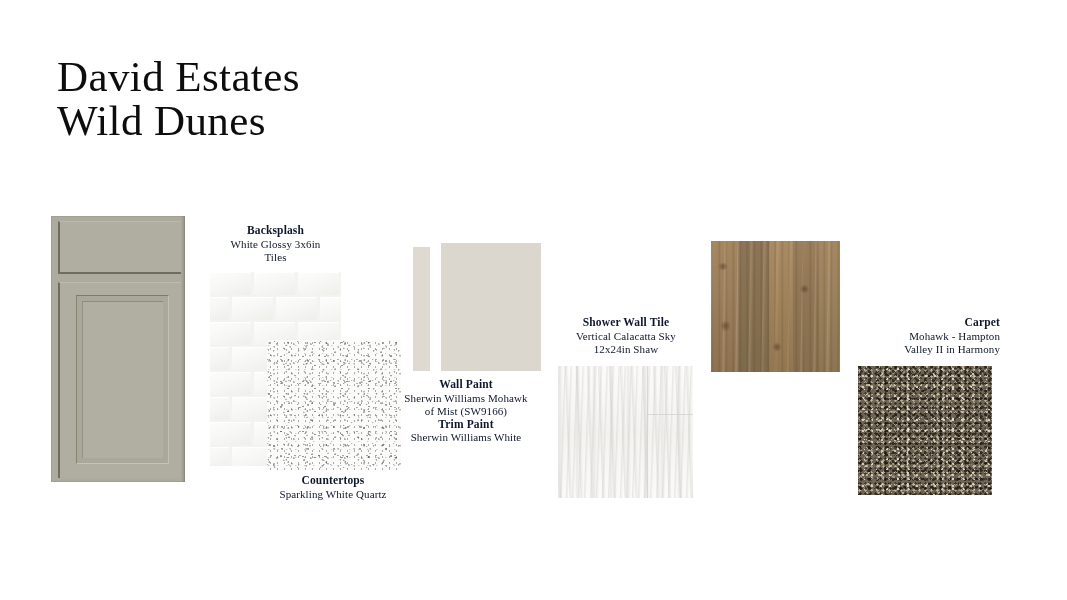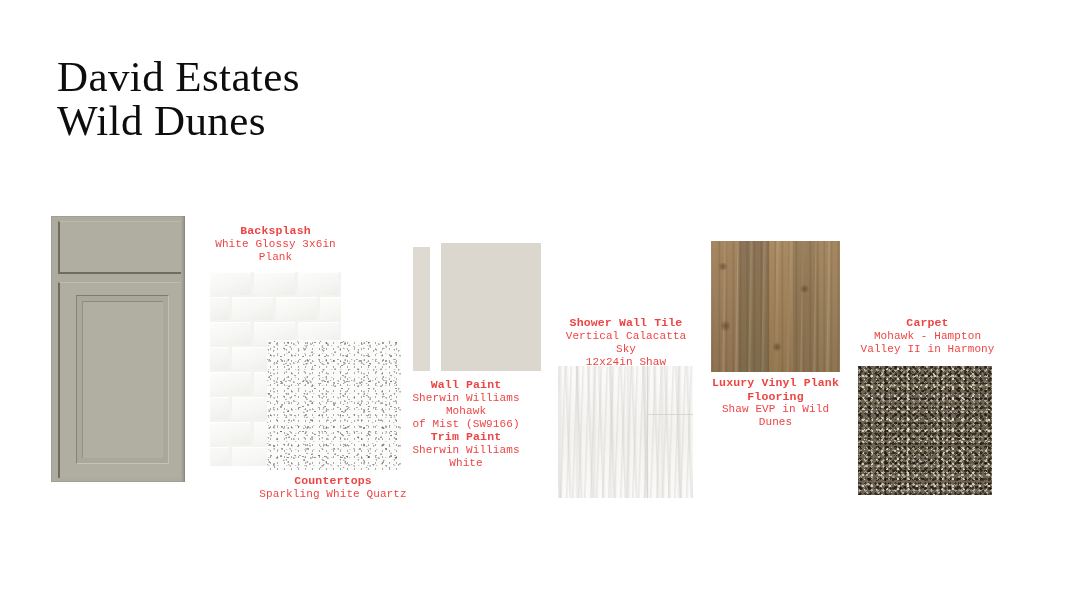--- a/index.html
+++ b/index.html
@@ -34,22 +34,22 @@
     font-family: "Liberation Serif", "DejaVu Serif", serif;
     font-size: 43px;
     font-weight: 400;
     letter-spacing: 0.4px;
     color: #0d0d0d;
     white-space: nowrap;
   }
   .caption {
     position: absolute;
     text-align: center;
-    font-family: Liberation Mono, monospace;
-    color: #ef4444;
+    font-family: Liberation Serif, serif;
+    color: #0f172a;
     line-height: 1.18;
   }
   .cap-title {
     font-size: 11.5px;
     font-weight: bold;
     letter-spacing: 0.15px;
   }
   .cap-sub {
     font-size: 11px;
     font-weight: normal;
@@ -321,21 +321,21 @@
       <div class="cab-panel">
         <div class="cab-panel-inner"></div>
       </div>
     </div>
     <div class="cab-shadow-r"></div>
   </div>
 
   <div class="caption" style="left:198px; top:224px; width:155px;">
     <div class="cap-title">Backsplash</div>
     <div class="cap-sub">White Glossy 3x6in</div>
-    <div class="cap-sub">Plank</div>
+    <div class="cap-sub">Tiles</div>
   </div>
   <div class="swatch backsplash">
     <div class="tile-row">
       <div class="tile" style="left:0px;"></div>
       <div class="tile" style="left:44px;"></div>
       <div class="tile" style="left:88px;"></div>
     </div>
     <div class="tile-row">
       <div class="tile" style="left:-22px;"></div>
       <div class="tile" style="left:22px;"></div>
@@ -411,28 +411,22 @@
     <div class="plank" style="left:27px;  width:31px; background:linear-gradient(180deg,#8d7458,#86704f 45%,#7e6a4c);"></div>
     <div class="plank" style="left:58px;  width:24px; background:linear-gradient(180deg,#a98b63,#9e8159 50%,#927650);"></div>
     <div class="plank" style="left:82px;  width:26px; background:linear-gradient(180deg,#9a7f5c,#8f7553 45%,#876e4e);"></div>
     <div class="plank" style="left:108px; width:21px; background:linear-gradient(180deg,#a58862,#99805c 50%,#8d7552);"></div>
     <div class="lvp-grain"></div>
     <div class="lvp-knot" style="left:6px;  top:22px; width:12px; height:7px;"></div>
     <div class="lvp-knot" style="left:10px; top:78px; width:9px;  height:14px;"></div>
     <div class="lvp-knot" style="left:88px; top:44px; width:11px; height:8px;"></div>
     <div class="lvp-knot" style="left:62px; top:100px; width:8px; height:12px;"></div>
   </div>
-  <div class="caption" style="left:703px; top:376px; width:145px;">
-    <div class="cap-title">Luxury Vinyl Plank</div>
-    <div class="cap-title">Flooring</div>
-    <div class="cap-sub">Shaw EVP in Wild</div>
-    <div class="cap-sub">Dunes</div>
-  </div>
-
-  <div class="caption" style="left:855px; top:316px; width:145px;">
+
+  <div class="caption" style="left:855px; top:316px; width:145px;text-align:right;">
     <div class="cap-title">Carpet</div>
     <div class="cap-sub">Mohawk - Hampton</div>
     <div class="cap-sub">Valley II in Harmony</div>
   </div>
   <div class="swatch carpet">
     <div class="carpet-tex"></div>
     <div class="carpet-tex2"></div>
   </div>
 
 </div>

